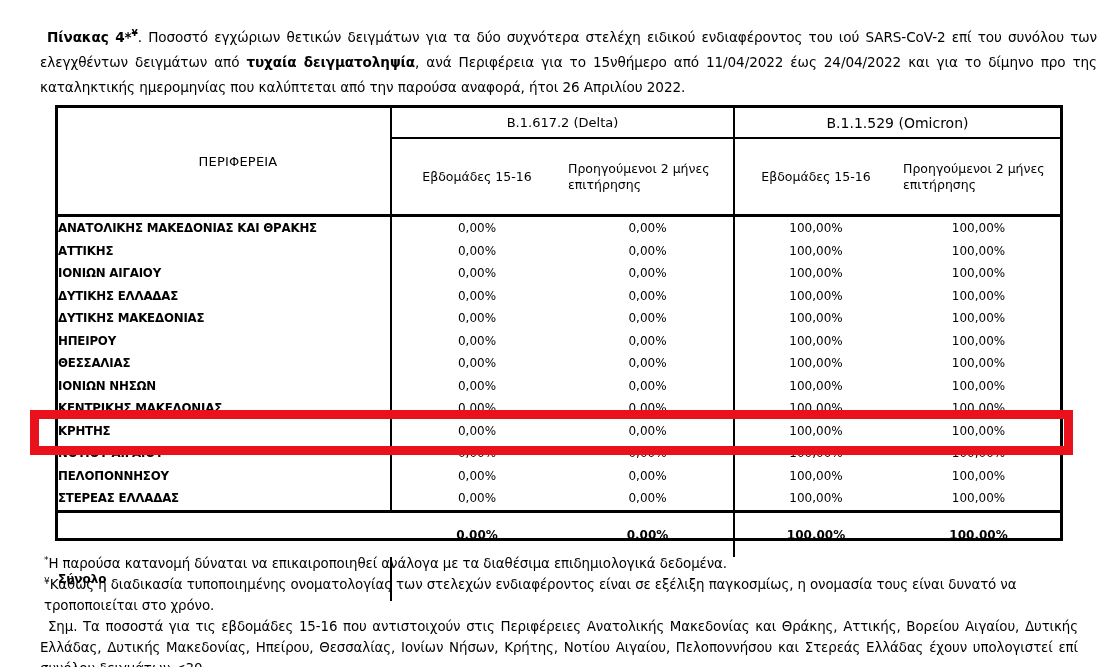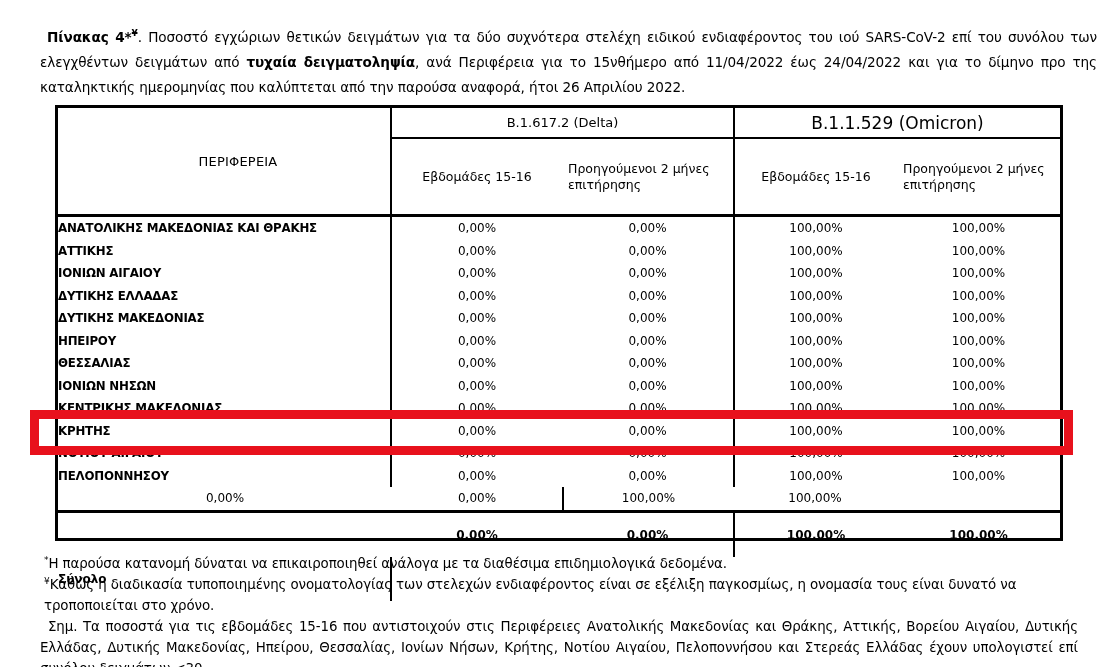--- a/index.html
+++ b/index.html
@@ -31,21 +31,21 @@
   .hdr {
     display:grid;
     grid-template-columns:334px 170px 171px 164px 163px;
     grid-template-rows:31px 75px;
     border-bottom:3px solid #000;
   }
   .hcell { display:flex; align-items:center; justify-content:center;
            font-weight:normal; text-align:left; box-sizing:border-box; }
   .cell-region-hdr { grid-column:1; grid-row:1 / 3; border-right:2px solid #000; font-size:13px; letter-spacing:0.2px;padding-left:28px; }
   .cell-group-delta { grid-column:2 / 4; grid-row:1; border-bottom:2px solid #000; font-size:13px; }
-  .cell-group-omicron { grid-column:4 / 6; grid-row:1; border-left:2px solid #000; border-bottom:2px solid #000; font-size:17px; }
+  .cell-group-omicron { grid-column:4 / 6; grid-row:1; border-left:2px solid #000; border-bottom:2px solid #000; font-size:14px; }
   .sub { font-size:12.5px; line-height:16px; padding:0 6px; }
   .sub-1 { grid-column:2; grid-row:2; }
   .sub-2 { grid-column:3; grid-row:2; }
   .sub-3 { grid-column:4; grid-row:2; border-left:2px solid #000; }
   .sub-4 { grid-column:5; grid-row:2; }
 
   .trow { height:22.5px; }
   .trow > div { box-sizing:border-box; height:100%; display:flex; align-items:center; }
   .cell-name {
     font-weight:bold; font-size:11.8px; letter-spacing:-0.2px;
@@ -180,20 +180,21 @@
 
   <div class="trow grid5">
     <div class="cell-name">ΠΕΛΟΠΟΝΝΗΣΟΥ</div>
     <div class="cell-val">0,00%</div>
     <div class="cell-val">0,00%</div>
     <div class="cell-val omi-first">100,00%</div>
     <div class="cell-val">100,00%</div>
   </div>
 
   <div class="trow grid5">
+    <div class="cell-name">ΣΤΕΡΕΑΣ ΕΛΛΑΔΑΣ</div>
     <div class="cell-val">0,00%</div>
     <div class="cell-val">0,00%</div>
     <div class="cell-val omi-first">100,00%</div>
     <div class="cell-val">100,00%</div>
   </div>
 </div>
 
     <div class="trow trow-total grid5">
       <div class="cell-name">Σύνολο</div>
       <div class="cell-val">0,00%</div>

